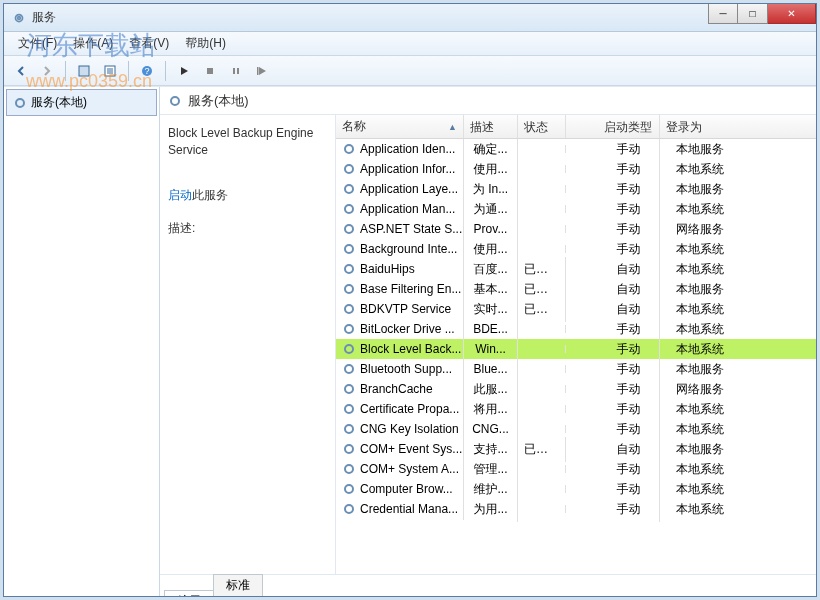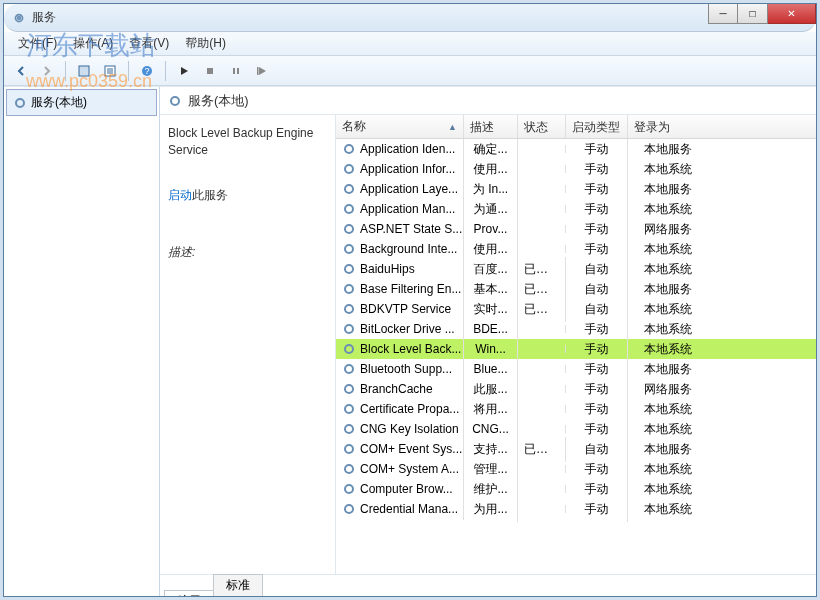--- a/index.html
+++ b/index.html
@@ -1,18 +1,18 @@
 <!DOCTYPE html>
 <html><head>
 <meta charset="utf-8">
 <style>
 * { margin: 0; padding: 0; box-sizing: border-box; font-family: "Microsoft YaHei", "Segoe UI", Tahoma, sans-serif; }
 body { background: #d0e0ef; padding: 3px; width: 820px; height: 600px; overflow: hidden; }
 .window { background: #fff; border: 1px solid #5a7ca0; height: 594px; display: flex; flex-direction: column; }
-.titlebar { height: 28px; background: linear-gradient(#eaf3fb,#d9e8f6); display: flex; align-items: center; padding: 0 0 0 8px; border-bottom: 1px solid #b8c8d8; position: relative; border-radius: 14px; }
+.titlebar { height: 28px; background: linear-gradient(#eaf3fb,#d9e8f6); display: flex; align-items: center; padding: 0 0 0 8px; border-bottom: 1px solid #b8c8d8; position: relative; }
 .titlebar-icon { width: 16px; height: 16px; margin-right: 6px; }
 .titlebar-title { font-size: 12px; color: #333; }
 .win-buttons { position: absolute; right: 0; top: 0; display: flex; }
 .win-btn { width: 30px; height: 20px; border: 1px solid #888; border-top: none; background: linear-gradient(#f5f5f5,#ddd); display: flex; align-items: center; justify-content: center; font-size: 10px; cursor: pointer; }
 .win-btn.close { width: 48px; background: linear-gradient(#e07070,#c83030); color: #fff; border-color: #a03030; }
 .win-btn + .win-btn { border-left: none; }
 .menubar { height: 24px; background: linear-gradient(#f6fafe,#e7f0f9); display: flex; align-items: center; padding: 4px 6px; font-size: 12px; color: #333; border-bottom: 1px solid #cad8e6; }
 .menu-item { padding: 3px 8px; cursor: pointer; }
 .toolbar { height: 30px; background: linear-gradient(#f6fafe,#e7f0f9); display: flex; align-items: center; padding: 0 6px; gap: 4px; border-bottom: 1px solid #cad8e6; }
 .tb-btn { width: 22px; height: 22px; display: flex; align-items: center; justify-content: center; cursor: pointer; border: 1px solid transparent; }
@@ -21,29 +21,29 @@
 .nav-pane { width: 156px; background: #fff; border-right: 1px solid #cad8e6; }
 .nav-item { display: flex; align-items: center; padding: 4px 6px; font-size: 12px; background: #e5f0fb; border: 1px solid #9ac; margin: 2px; cursor: pointer; }
 .nav-item .gear { margin-right: 4px; }
 .main-pane { flex: 1; display: flex; flex-direction: column; background: #fff; }
 .main-header { height: 28px; display: flex; align-items: center; padding: 0 8px; font-size: 13px; color: #333; border-bottom: 1px solid #e0e8f0; }
 .main-header .gear { margin-right: 6px; }
 .content-row { flex: 1; display: flex; overflow: hidden; }
 .detail-pane { width: 176px; padding: 10px 8px; font-size: 12px; color: #333; border-right: 1px solid #e0e8f0; overflow: hidden; }
 .detail-title { font-weight: normal; margin-bottom: 28px; line-height: 1.4; }
 .detail-link { color: #0066cc; cursor: pointer; }
-.detail-desc-label { margin-top: 40px; margin-bottom: 2px; font-style: italic; }
+.detail-desc-label { margin-top: 16px; margin-bottom: 2px; }
 .detail-desc { line-height: 1.6; }
 .list-pane { flex: 1; display: flex; flex-direction: column; overflow: hidden; }
 .list-header { display: flex; height: 24px; background: linear-gradient(#fdfdfd,#f0f0f0); border-bottom: 1px solid #d8d8d8; font-size: 12px; color: #333; }
 .col { padding: 4px 6px; border-right: 1px solid #e0e0e0; white-space: nowrap; overflow: hidden; text-overflow: ellipsis; }
 .col-name { width: 128px; display: flex; align-items: center; }
 .col-desc { width: 54px; }
 .col-status { width: 48px; }
-.col-start { width: 62px; }
+.col-start { width: 62px; margin-left: 32px; }
 .col-logon { width: 80px; border-right: none; }
 .sort-arrow { margin-left: auto; color: #5a7ca0; font-size: 9px; }
 .list-body { flex: 1; overflow-y: auto; font-size: 12px; }
 .list-row { display: flex; height: 20px; align-items: center; cursor: pointer; text-align: center; }
 .list-row.selected { background: #bef264; }
 .list-row .col-name { display: flex; align-items: center; gap: 4px; }
 .gear { width: 14px; height: 14px; flex-shrink: 0; }
 .tabs { height: 22px; display: flex; align-items: flex-end; padding-left: 4px; border-top: 1px solid #e0e8f0; background: #fff; }
 .tab { font-size: 12px; padding: 2px 12px; border: 1px solid #c0c8d0; border-bottom: none; background: #f4f4f4; cursor: pointer; margin-right: -1px; }
 .tab.active { background: #fff; border-bottom: 1px solid #fff; position: relative; top: 17px; }

